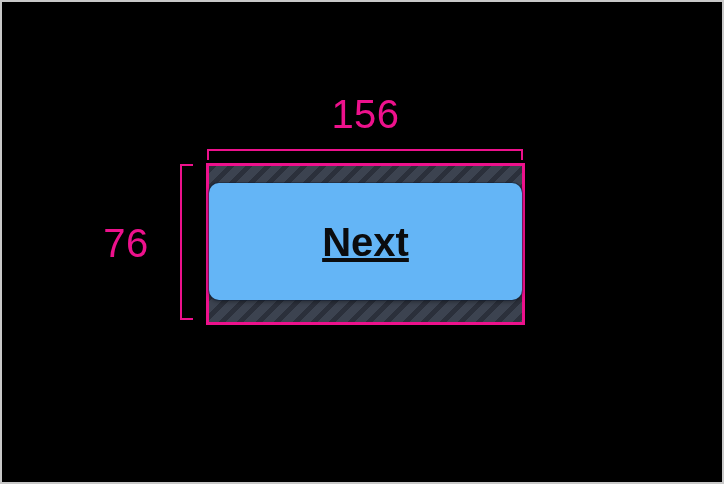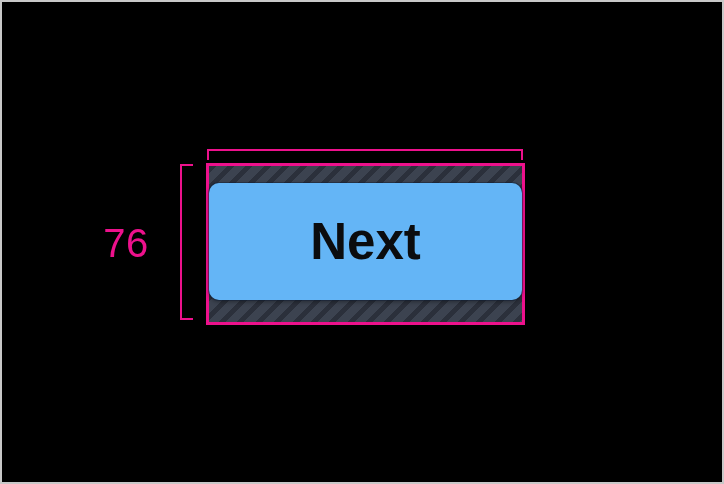--- a/index.html
+++ b/index.html
@@ -95,31 +95,33 @@
     border-radius: 10px;
     background: var(--button-fill, #64b5f6);
     box-shadow: 0 0 0 1px rgba(15, 30, 55, 0.45), 0 2px 4px rgba(0, 0, 0, 0.35);
     display: flex;
     align-items: center;
     justify-content: center;
     cursor: pointer;
   }
   .next-btn__label {
     font-family: "Liberation Sans", sans-serif;
-    font-size: 51px;
+    font-size: 40px;
     font-weight: 700;
     color: var(--button-text, #0b0c0e);
     line-height: 1;
+    text-decoration: underline;
   }
 </style>
 </head>
 <body>
 
 <div class="canvas">
 
+  <div class="dim-label dim-label--width">156</div>
 
   <div class="dim-line-h"></div>
 
   <div class="dim-label dim-label--height">76</div>
 
   <div class="dim-bracket-v"></div>
 
   <div class="target-box">
     <button class="next-btn">
       <span class="next-btn__label">Next</span>

